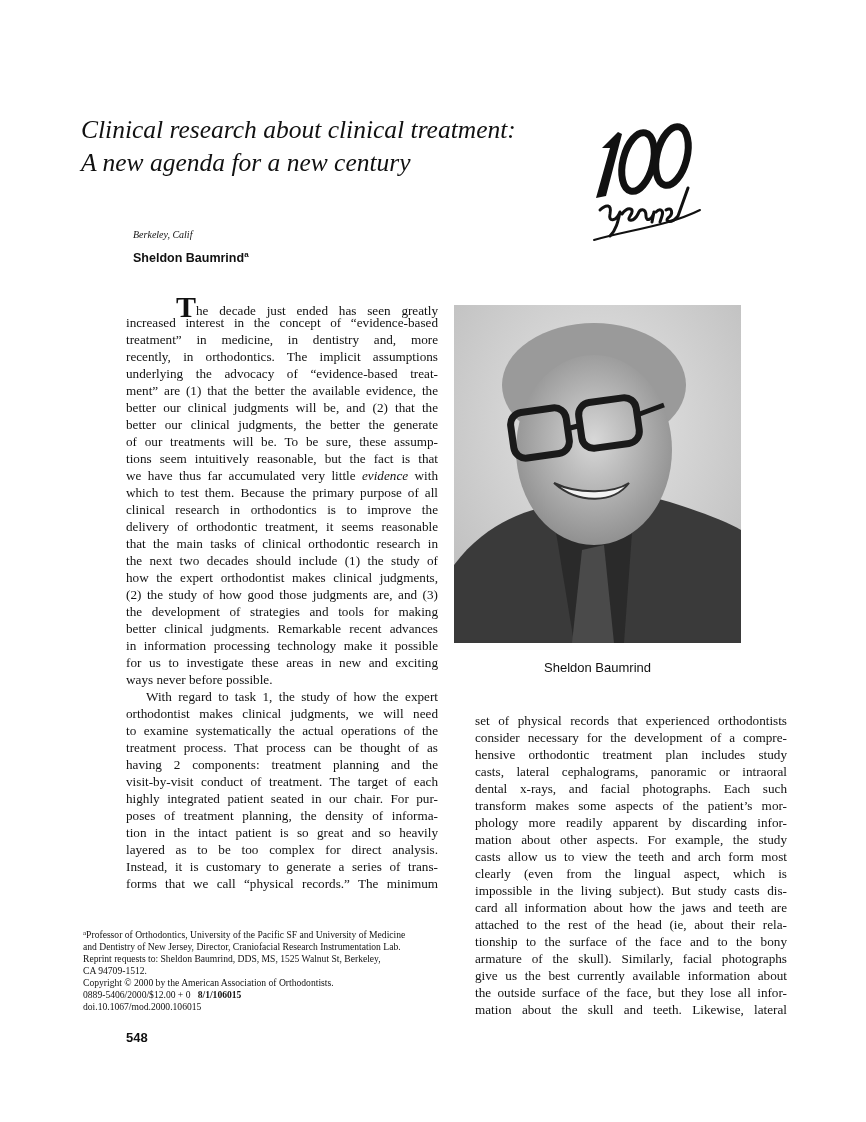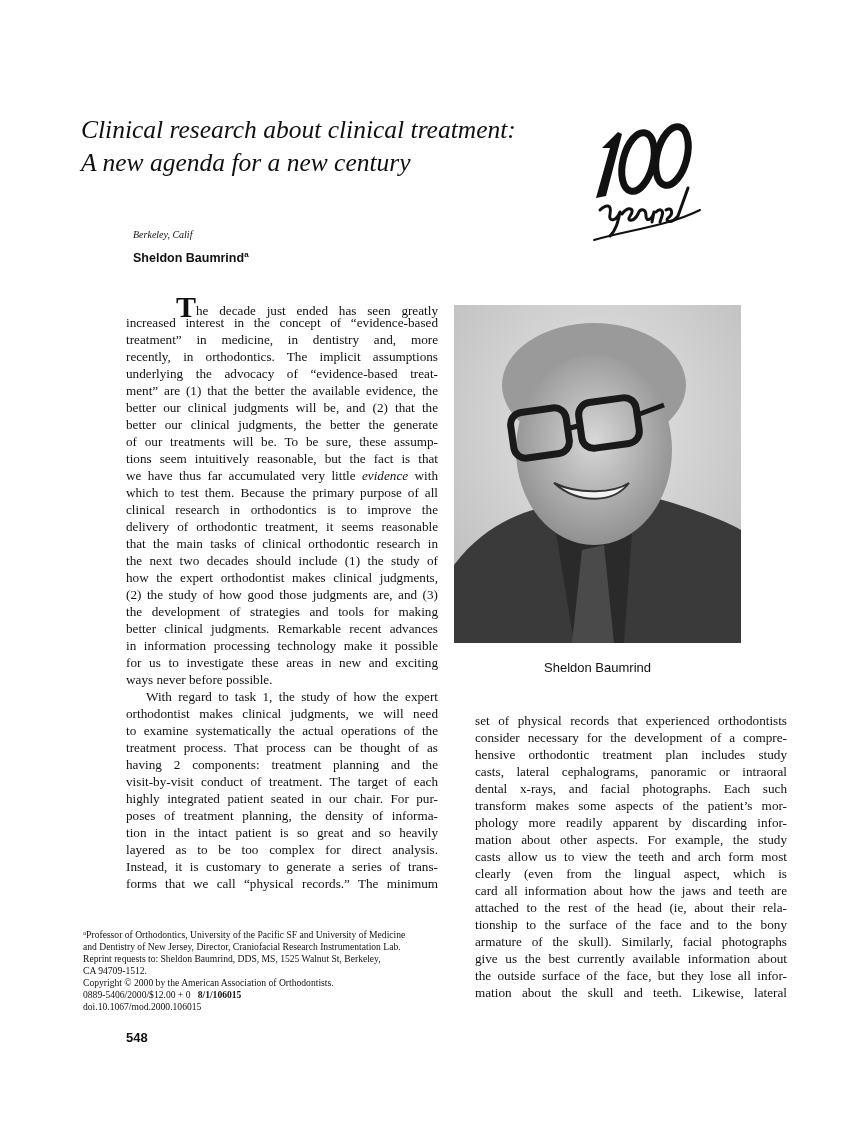--- a/index.html
+++ b/index.html
@@ -138,20 +138,21 @@
     <span class="line">set of physical records that experienced orthodontists</span>
     <span class="line">consider necessary for the development of a compre-</span>
     <span class="line">hensive orthodontic treatment plan includes study</span>
     <span class="line">casts, lateral cephalograms, panoramic or intraoral</span>
     <span class="line">dental x-rays, and facial photographs. Each such</span>
     <span class="line">transform makes some aspects of the patient’s mor-</span>
     <span class="line">phology more readily apparent by discarding infor-</span>
     <span class="line">mation about other aspects. For example, the study</span>
     <span class="line">casts allow us to view the teeth and arch form most</span>
     <span class="line">clearly (even from the lingual aspect, which is</span>
+    <span class="line">impossible in the living subject). But study casts dis-</span>
     <span class="line">card all information about how the jaws and teeth are</span>
     <span class="line">attached to the rest of the head (ie, about their rela-</span>
     <span class="line">tionship to the surface of the face and to the bony</span>
     <span class="line">armature of the skull). Similarly, facial photographs</span>
     <span class="line">give us the best currently available information about</span>
     <span class="line">the outside surface of the face, but they lose all infor-</span>
     <span class="line">mation about the skull and teeth. Likewise, lateral</span>
   </div>
 
 <div class="footnotes serif">

